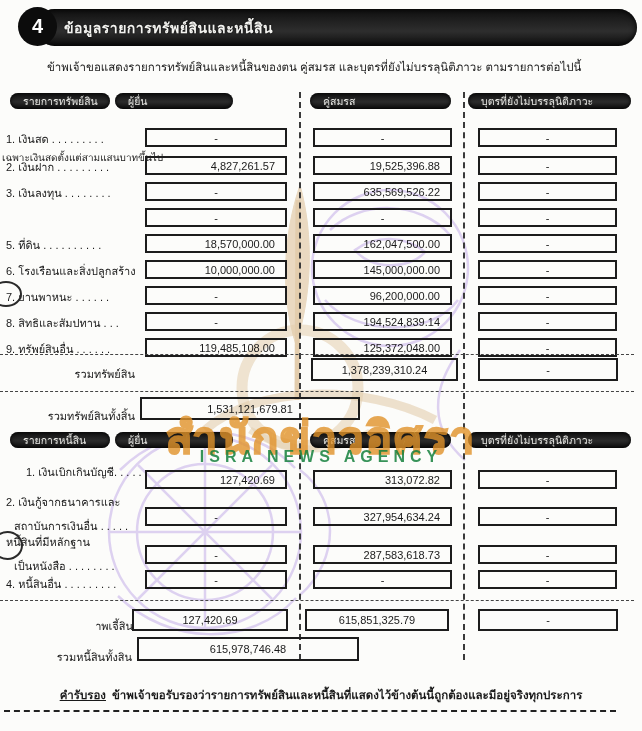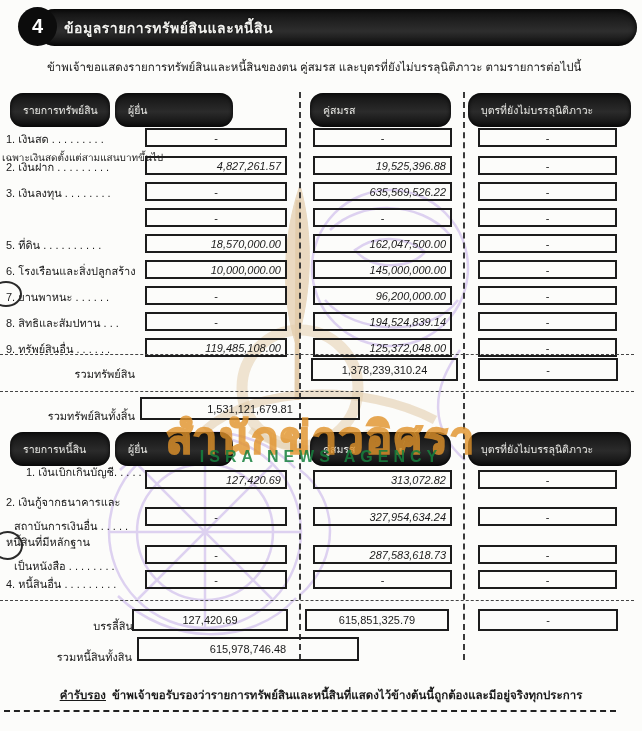--- a/index.html
+++ b/index.html
@@ -18,21 +18,21 @@
   }
   .titletext{color:#f2f2ef;font-size:14px;font-weight:bold;margin-left:28px;letter-spacing:.5px;text-shadow:0 0 2px #000;}
   .badge{
     position:absolute;left:18px;top:7px;width:39px;height:39px;border-radius:50%;
     background:#0c0c0c;color:#fff;display:flex;align-items:center;justify-content:center;
     font-size:20px;font-weight:bold;z-index:4;
   }
   .intro{position:absolute;left:47px;top:58px;right:10px;font-size:11.5px;}
   
   .pill{
-    position:absolute;height:34px;border-radius:13px;
+    position:absolute;height:16px;border-radius:13px;
     background:linear-gradient(0deg,#0e0e0e,#2b2b2b 45%,#121212);
     color:#e8e8e4;font-size:10.5px;display:flex;align-items:center;
     padding-left:13px;box-sizing:border-box;box-shadow:inset 0 0 4px #000;
     white-space:nowrap;overflow:hidden;
   }
   .p1{left:10px;width:100px;}
   .p2{left:115px;width:118px;}
   .p3{left:310px;width:141px;}
   .p4{left:468px;width:163px;}
   .prow1{top:93px;} .prow2{top:432px;}
@@ -42,21 +42,21 @@
   .wm-back{z-index:1;pointer-events:none;}
   .wm-front{z-index:3;pointer-events:none;text-align:center;margin-top:28px;}
   
   .rlabel{position:absolute;left:6px;width:138px;font-size:11px;white-space:nowrap;}
   .rnote{position:absolute;left:2px;width:160px;font-size:10px;white-space:nowrap;}
   .vbox{
     position:absolute;height:19px;border:2px solid #1c1c1c;background:transparent;
     display:flex;align-items:center;font-size:11px;box-sizing:border-box;
   }
   .c1{left:145px;width:142px;} .c2{left:313px;width:139px;} .c3{left:478px;width:139px;}
-  .vbox.num{justify-content:flex-end;padding-right:4px;font-style:italic;}
+  .vbox.num{justify-content:flex-end;padding-right:10px;}
   .vbox.dash{justify-content:center;}
   .tbox{
     position:absolute;border:2px solid #1c1c1c;display:flex;align-items:center;
     justify-content:center;font-size:11px;box-sizing:border-box;background:transparent;
   }
   .tlabel{position:absolute;font-size:11px;text-align:right;white-space:nowrap;}
   .t-assets-label{top:365px;left:20px;width:115px;}
   .t-assets-b1{top:358px;left:140px;width:147px;height:23px;}
   .t-assets-b2{top:358px;left:311px;width:147px;height:23px;}
   .t-assets-b3{top:358px;left:478px;width:140px;height:23px;}
@@ -196,21 +196,21 @@
     <div class="hsep hs2"></div>
     <div class="hsep hs3"></div>
     <div class="hsep hs4"></div>
 
     <div class="tlabel t-assets-label">รวมทรัพย์สิน</div>
     <div class="tbox t-assets-b2">1,378,239,310.24</div>
     <div class="tbox t-assets-b3">-</div>
     <div class="tlabel g-assets-label">รวมทรัพย์สินทั้งสิ้น</div>
     <div class="tbox g-assets-box">1,531,121,679.81</div>
 
-    <div class="tlabel t-liab-label">บรรลี้สิน</div>
+    <div class="tlabel t-liab-label">าพเจี้สิน</div>
     <div class="tbox t-liab-b1">127,420.69</div>
     <div class="tbox t-liab-b2">615,851,325.79</div>
     <div class="tbox t-liab-b3">-</div>
     <div class="tlabel g-liab-label">รวมหนี้สินทั้งสิน</div>
     <div class="tbox g-liab-box">615,978,746.48</div>
 
     <div class="circle-mark cm1"></div>
     <div class="circle-mark cm2"></div>
 
     <div class="cert">

